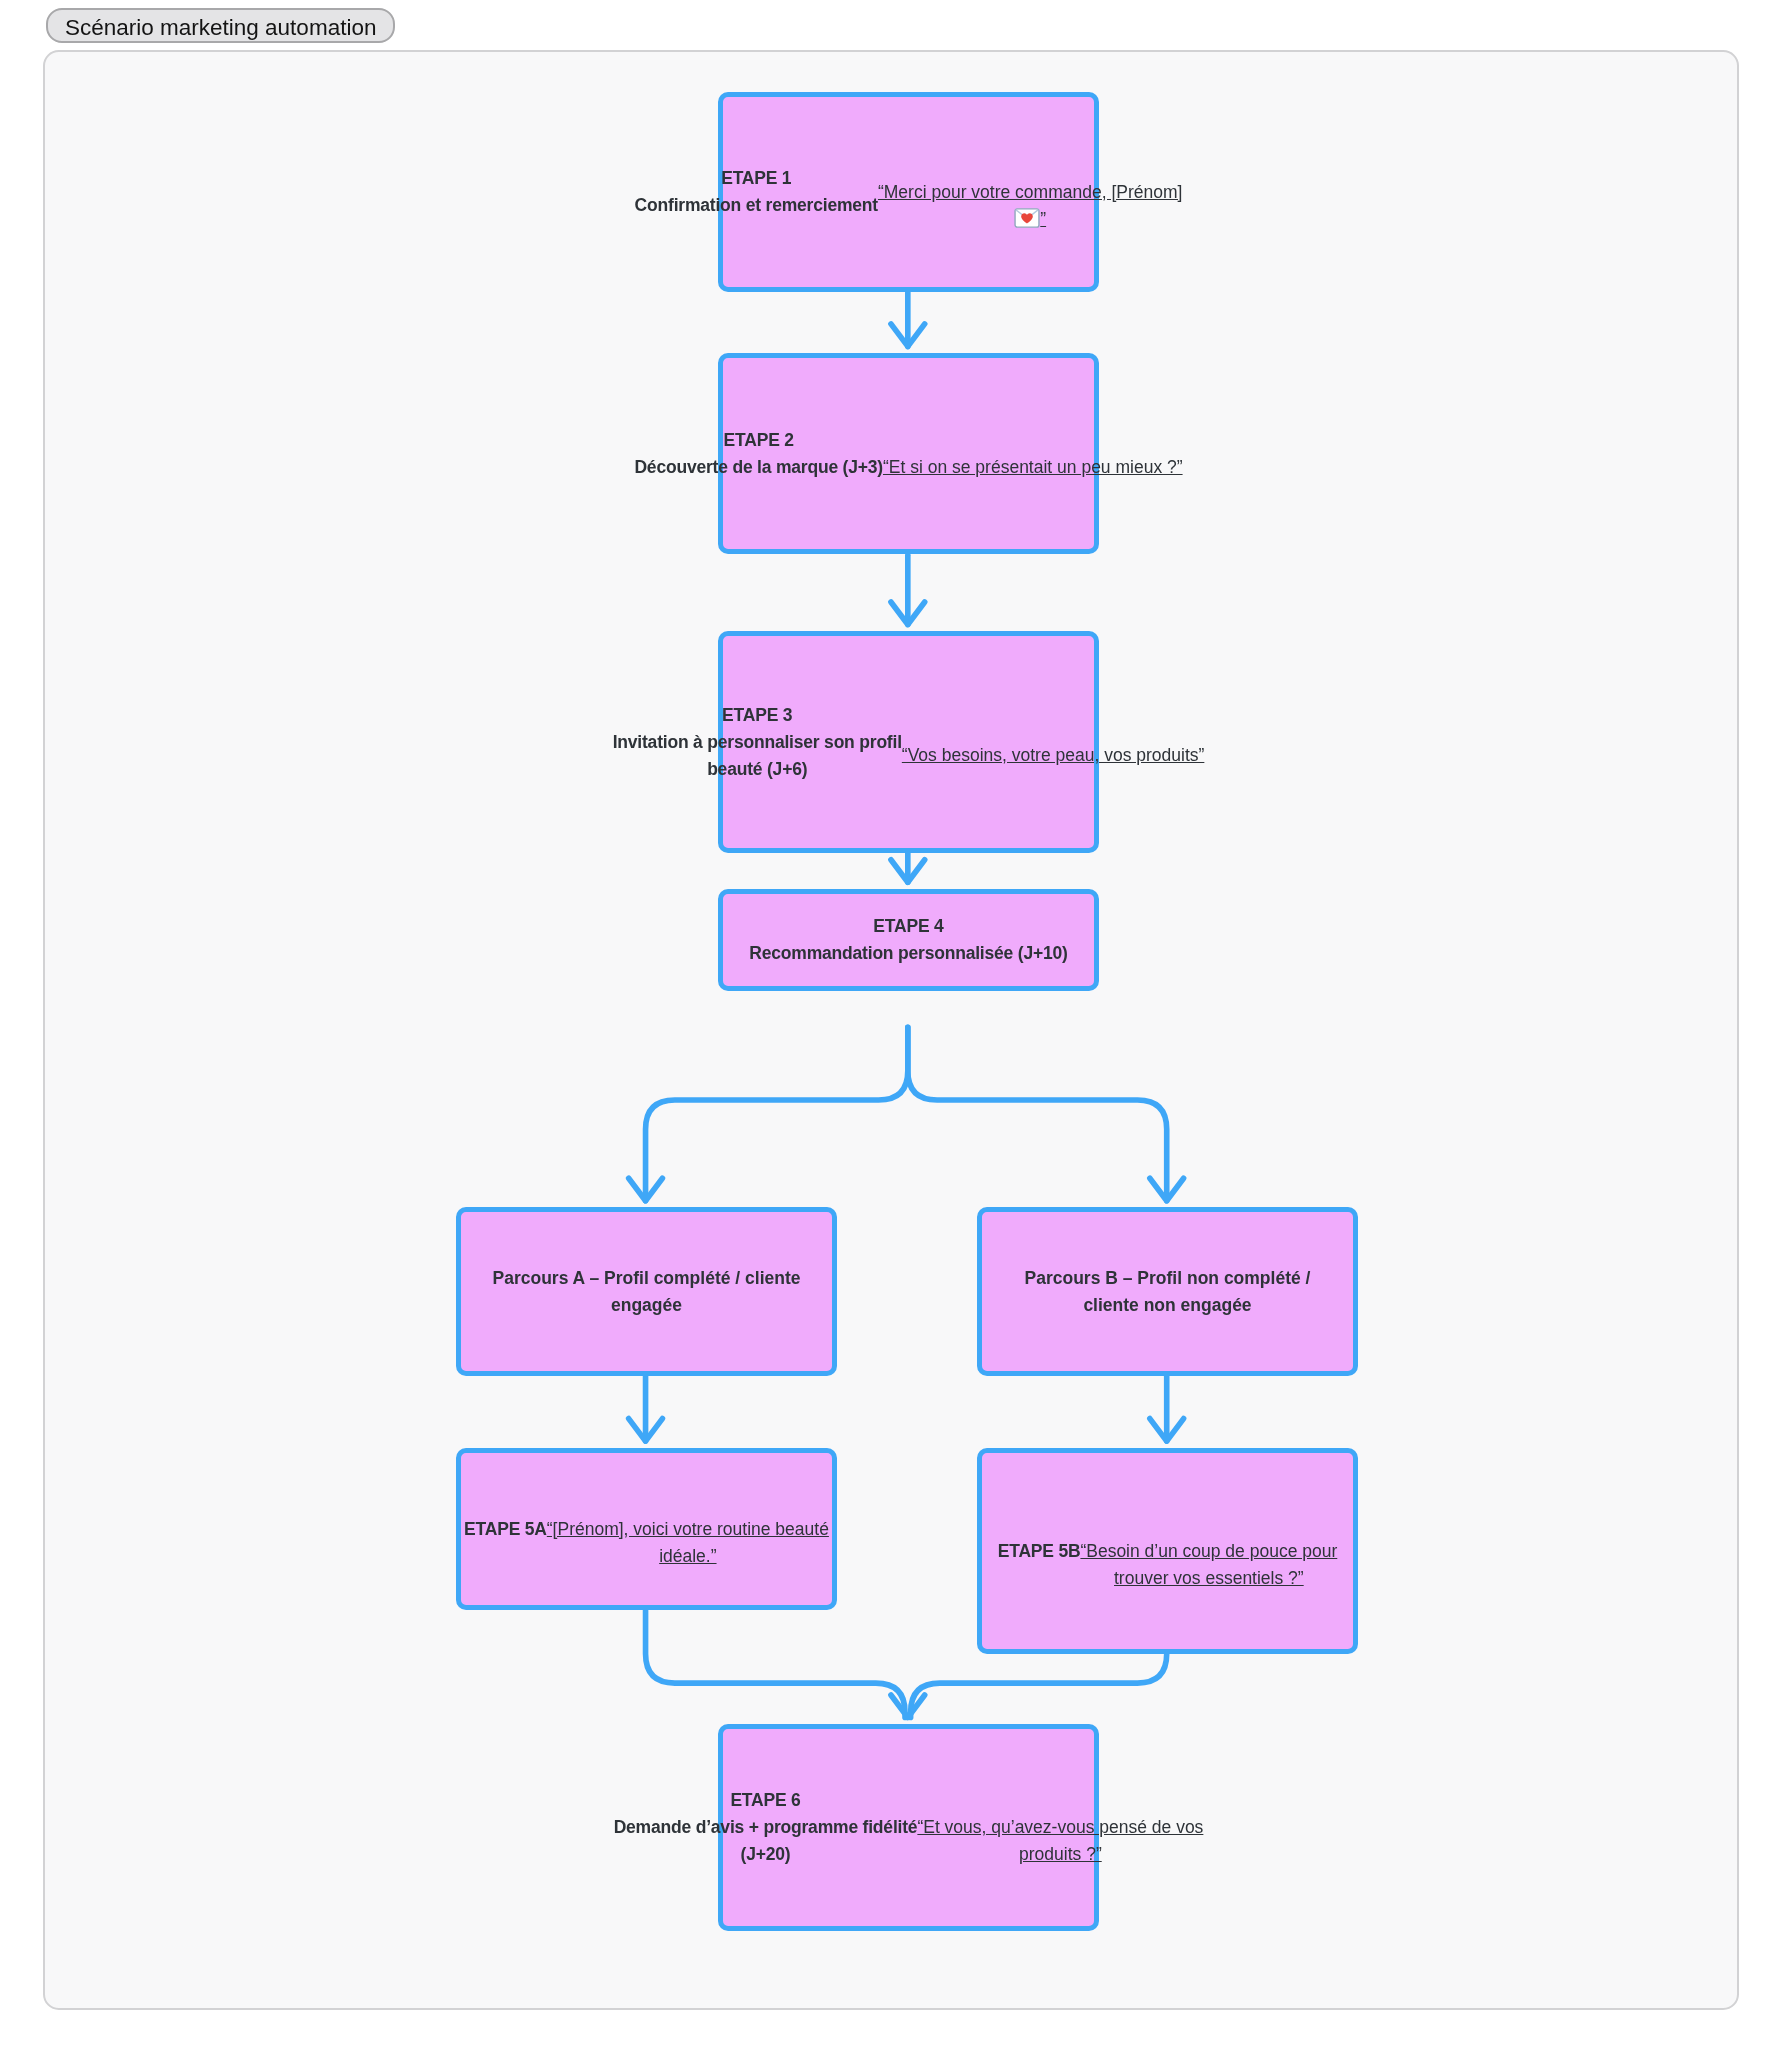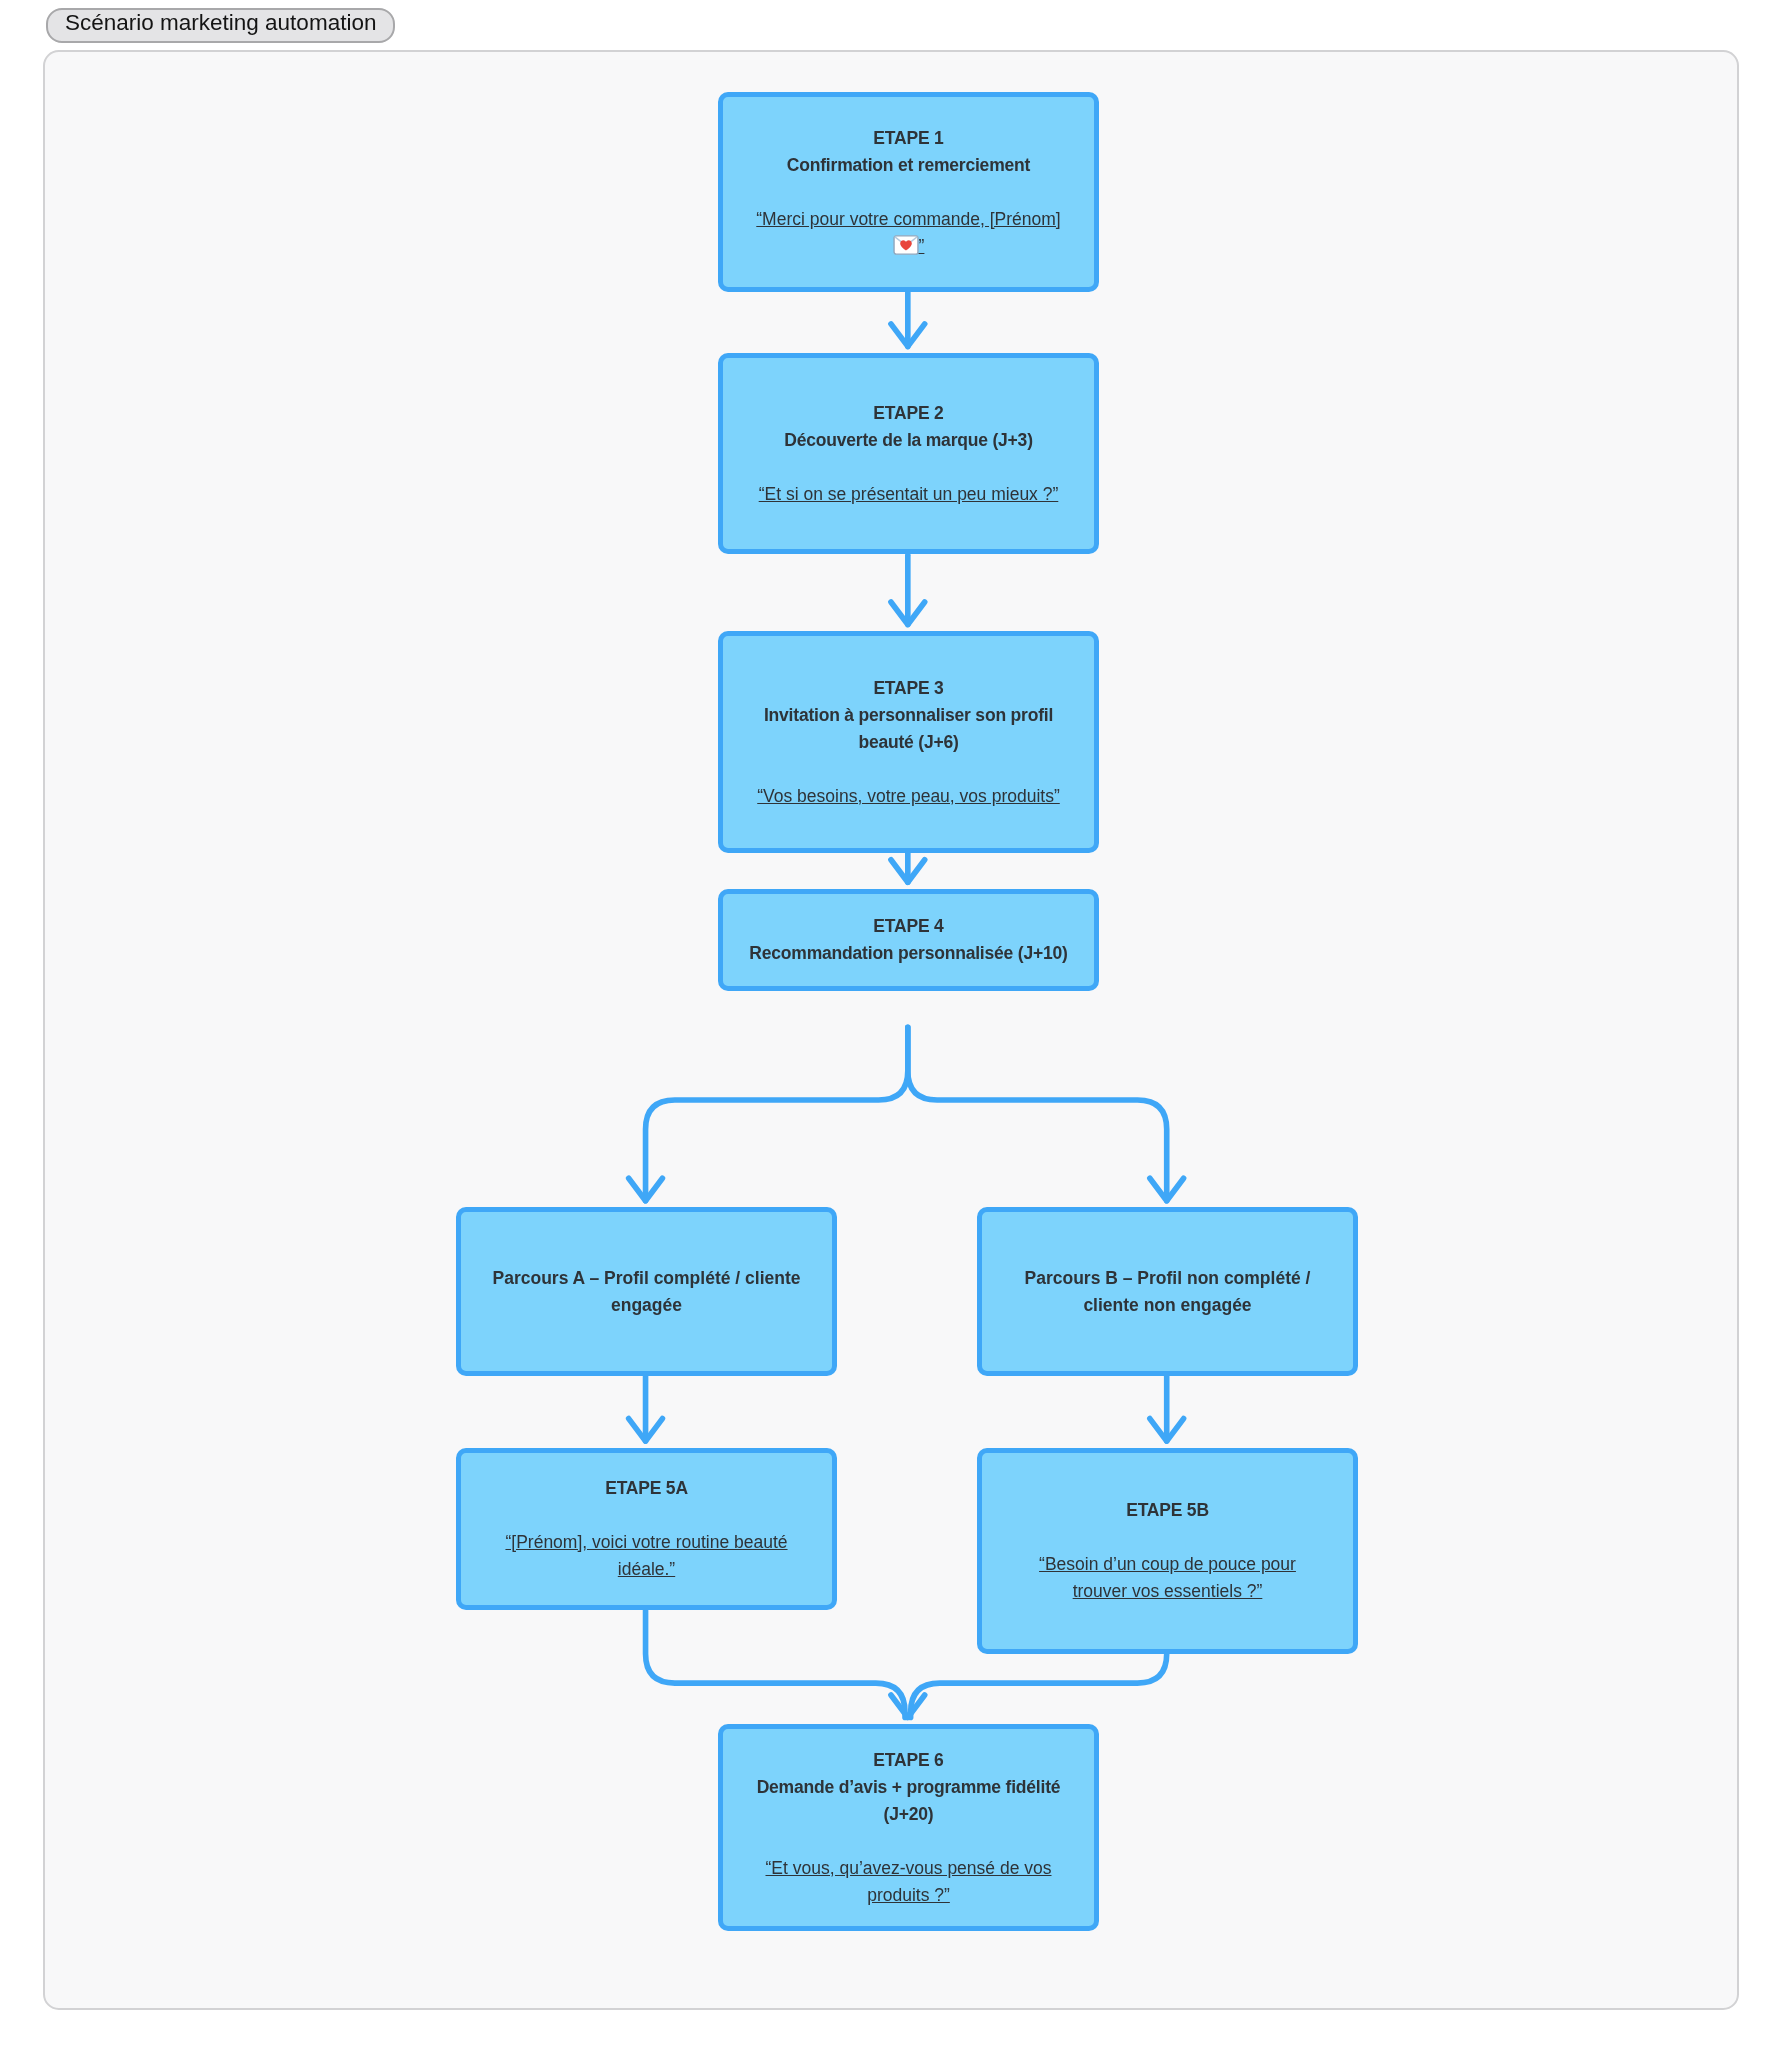--- a/index.html
+++ b/index.html
@@ -3,31 +3,31 @@
 <meta charset="utf-8">
 <style>
   html,body{margin:0;padding:0;}
   body{
     width:1783px;height:2056px;position:relative;background:#ffffff;
     font-family:"Liberation Sans","DejaVu Sans",sans-serif;color:#2e3338;
   }
   .tag{
     position:absolute;left:46px;top:7.9px;height:35px;padding:0 17px;
     background:#e4e4e6;border:2.3px solid #a8a8aa;border-radius:16px;
-    display:flex;align-items:flex-start;font-size:22.5px;color:#141414;box-sizing:border-box;
+    display:flex;align-items:flex-end;font-size:22.5px;color:#141414;box-sizing:border-box;
   }
   .canvas{
     position:absolute;left:43px;top:50px;width:1696px;height:1960px;
     background:#f8f8f9;border:2.3px solid #d2d2d4;border-radius:15.8px;box-sizing:border-box;
   }
   svg.edges{position:absolute;left:0;top:0;width:1783px;height:2056px;pointer-events:none;}
   .node{
     position:absolute;width:381px;box-sizing:border-box;
-    background:#7dd3fc;border:5.6px solid #3fa7f7;border-radius:10px;
-    display:flex;flex-direction:column;align-items:center;justify-content:center;
+    background:#f0abfc;border:5.6px solid #3fa7f7;border-radius:10px;
+    display:flex;flex-direction:row;align-items:center;justify-content:center;
     text-align:center;font-size:17.5px;line-height:27px;white-space:pre;
   }
   .ntitle{font-weight:bold;letter-spacing:-0.2px;}
   .quote{margin-top:27px;font-weight:normal;text-decoration:underline;}
   .ptext{font-weight:bold;}
   .emoji{display:inline-block;}
   .emoji svg{width:26px;height:20px;vertical-align:-3.4px;}
 </style>
 </head>
 <body>

